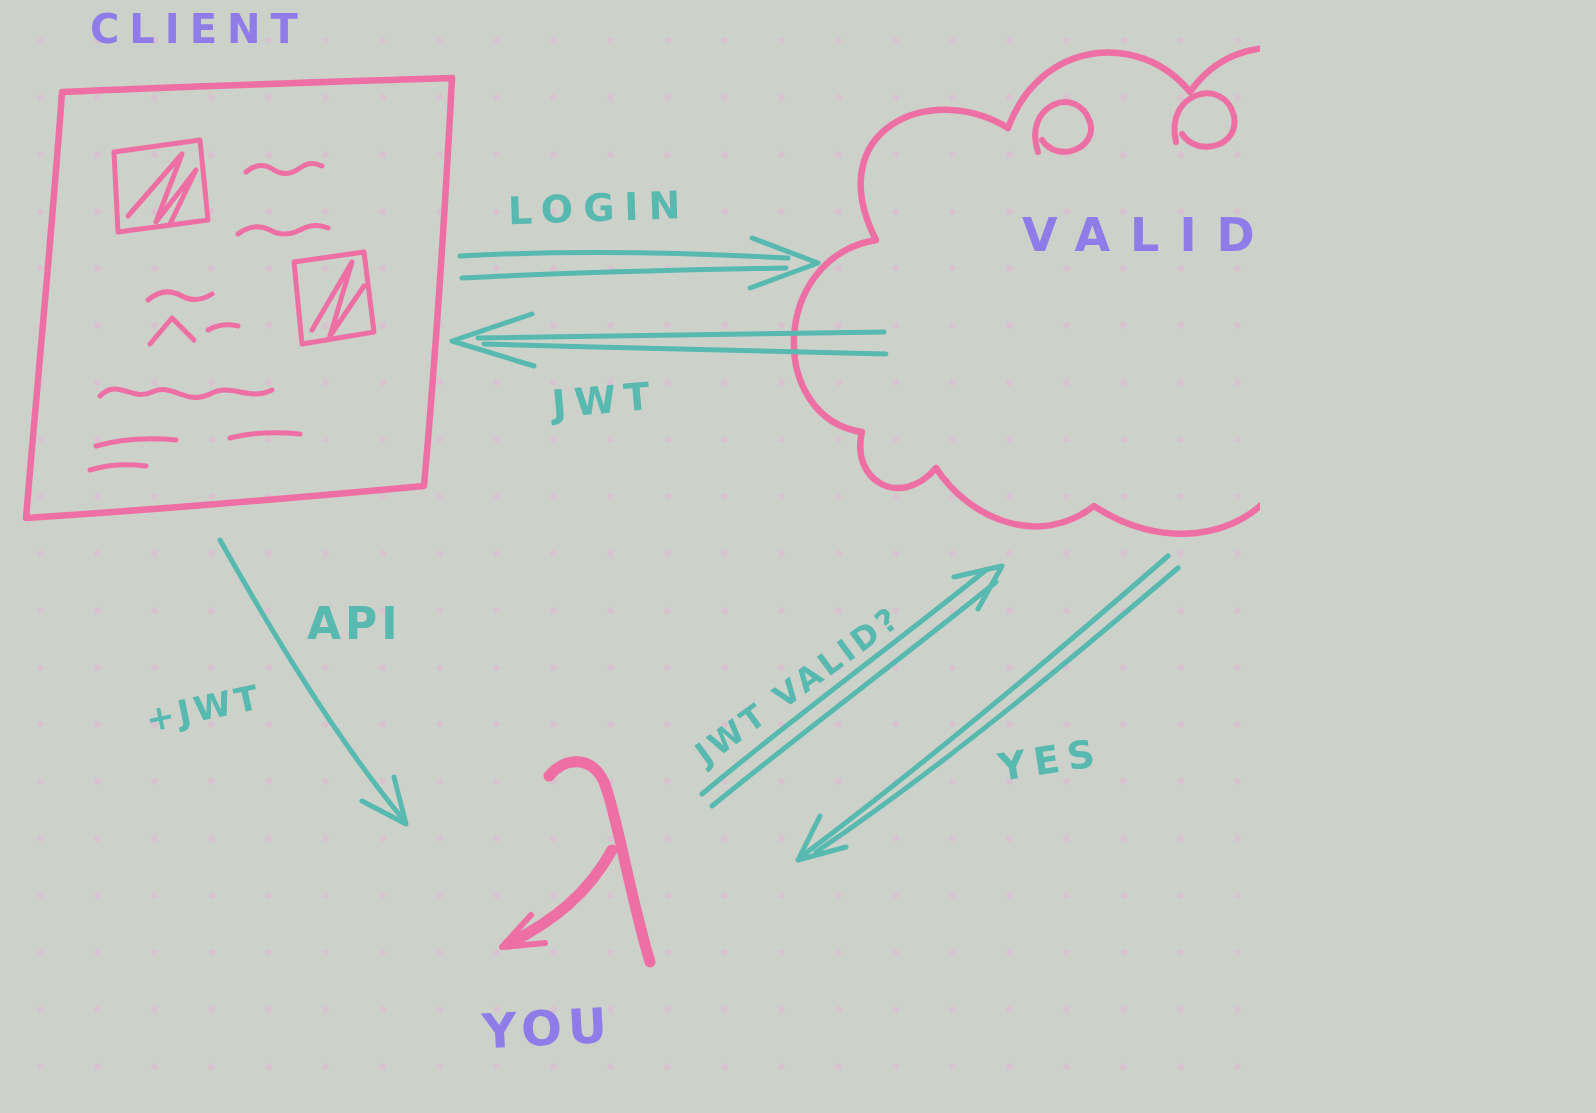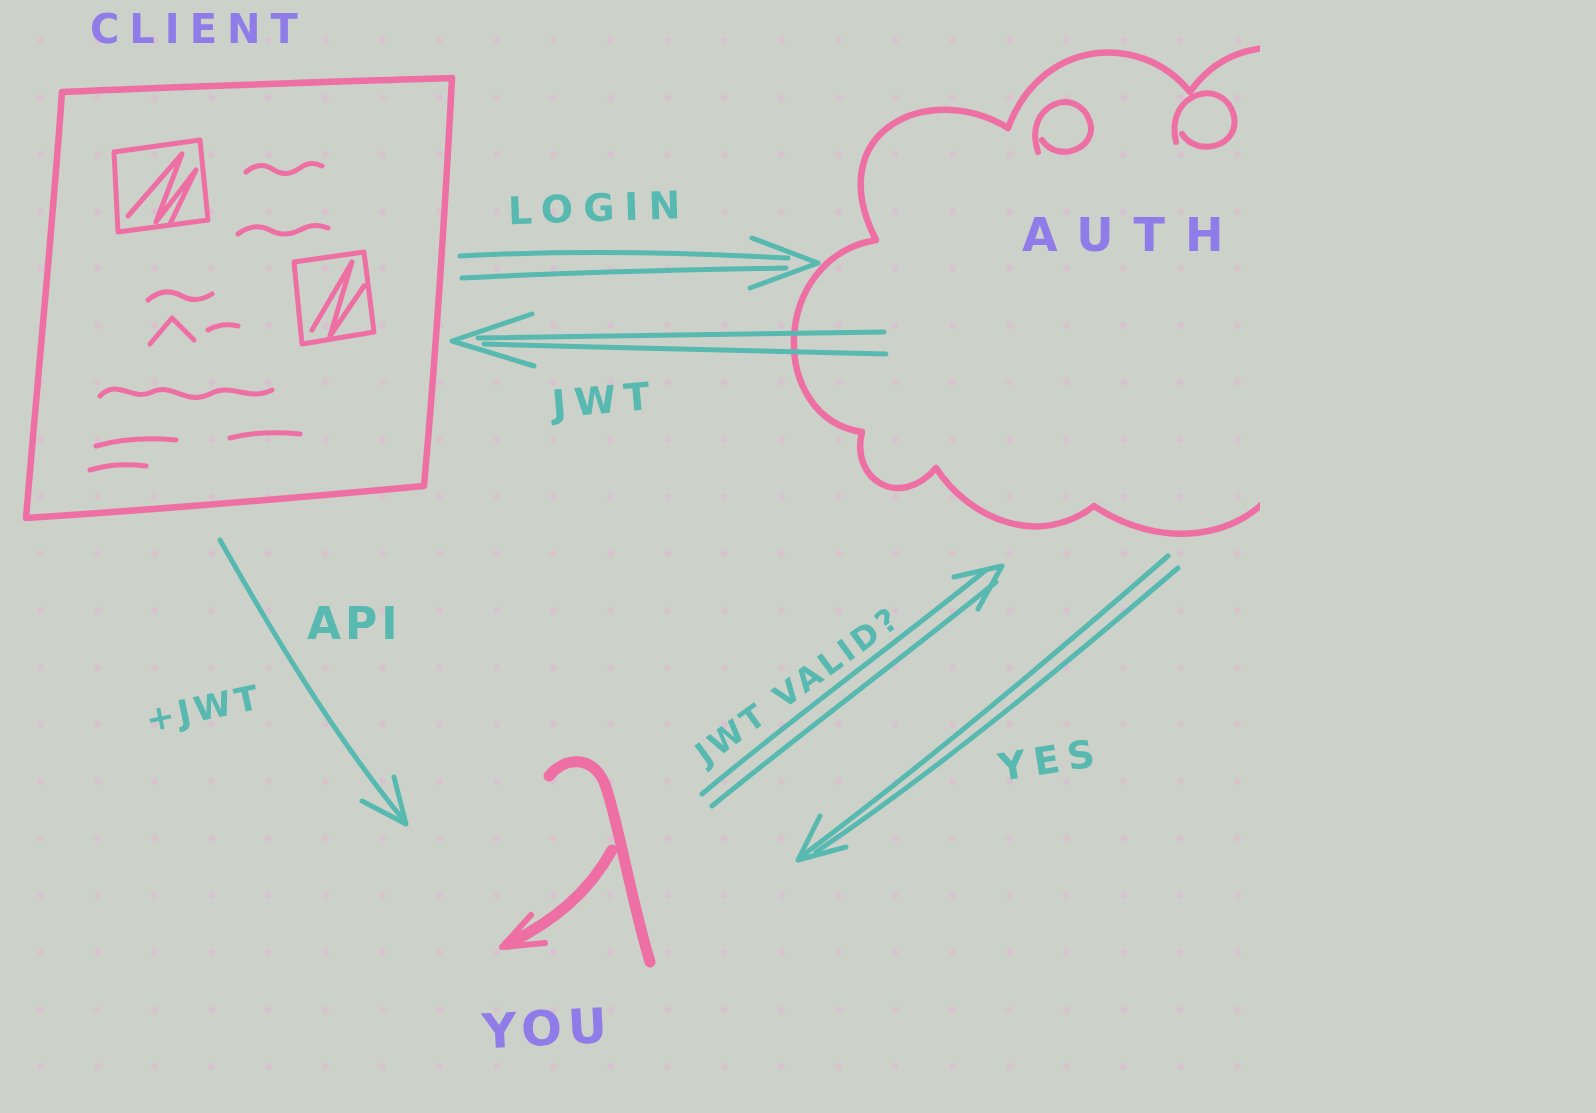--- a/index.html
+++ b/index.html
@@ -129,20 +129,20 @@
       <path class="pink w11" d="M549,776 C565,756 592,756 604,782 C616,810 630,896 650,962"></path>
       <path class="pink w11" d="M612,850 C588,894 552,922 508,944"></path>
       <path class="pink w6" d="M545,943 L502,947 L531,915"></path>
     </g>
 
   </svg>
 
   <div class="lbl purple-text client-label">CLIENT</div>
   <div class="lbl teal-text login-label">LOGIN</div>
   <div class="lbl teal-text jwt-label">JWT</div>
-  <div class="lbl purple-text auth-line1">AUTH</div>
+  <div class="lbl purple-text auth-line1">VALID</div>
   <div class="lbl teal-text api-label">API</div>
   <div class="lbl teal-text plusjwt-label">+JWT</div>
   <div class="lbl teal-text jwtvalid-label">JWT VALID?</div>
   <div class="lbl teal-text yes-label">YES</div>
   <div class="lbl purple-text you-label">YOU</div>
 
 </div>
 
 </body></html>

